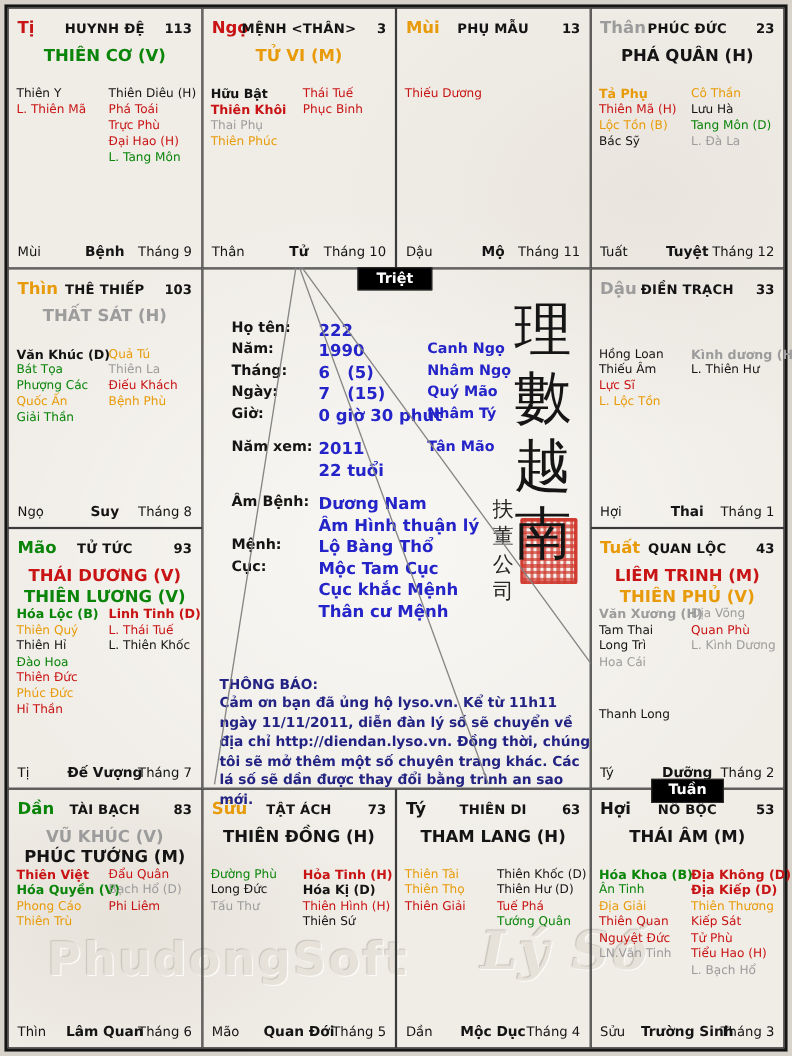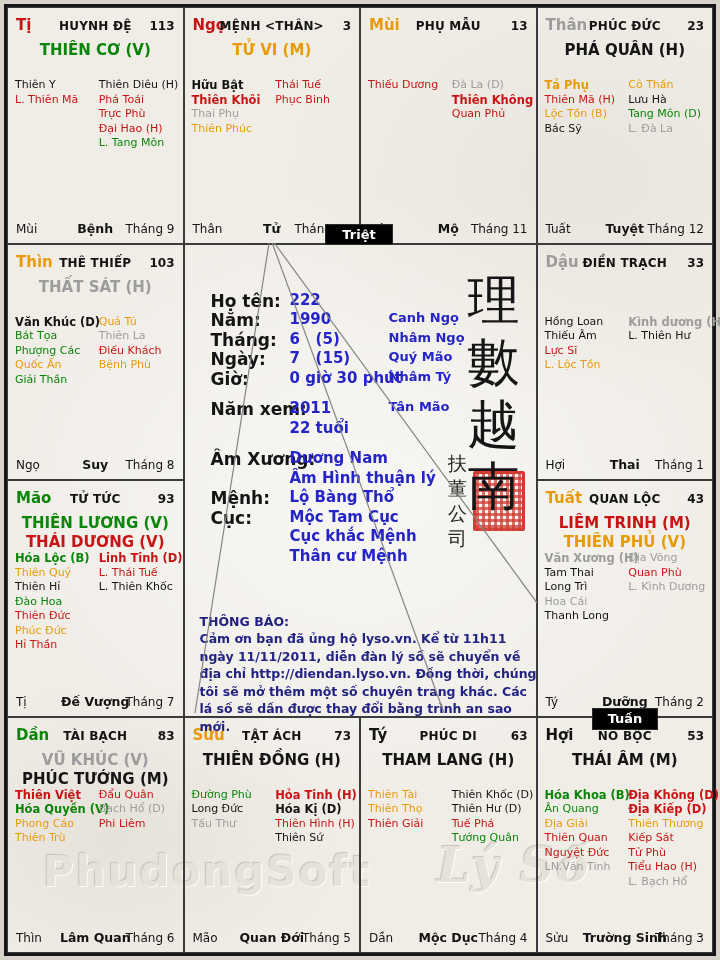--- a/index.html
+++ b/index.html
@@ -36,21 +36,21 @@
   .f-stage{position:absolute;left:0;right:0;bottom:0;text-align:center;font-weight:bold;font-size:12.5px;}
   .f-month{position:absolute;right:0;bottom:0;}
 
   #center{
     position:absolute;left:25%;top:25%;width:50%;height:50%;
     box-sizing:border-box;border:1px solid #3b3b3b;z-index:2;
   }
   #info-rows{position:absolute;top:46px;left:26px;right:6px;}
   .irow{position:relative;height:19.5px;}
   .irow.gap{margin-top:11px;}
-  .ilabel{position:absolute;left:0;font-size:17px;font-weight:bold;color:#141414;white-space:pre;}
+  .ilabel{position:absolute;left:0;font-size:13px;font-weight:bold;color:#141414;white-space:pre;}
   .ival{position:absolute;left:79px;font-size:15px;font-weight:bold;white-space:pre;}
   .ival2{position:absolute;left:178px;font-size:13px;font-weight:bold;white-space:pre;}
   #notice{position:absolute;left:15px;top:368px;width:338px;font-size:12.5px;font-weight:bold;line-height:17.5px;}
   #notice .nt{display:block;}
 
   #calli-main{position:absolute;left:277px;top:24px;width:64px;text-align:center;
     font-family:"DejaVu Serif","Liberation Serif",serif;font-size:52px;line-height:62px;color:#151515;z-index:3;}
   #calli-side{position:absolute;left:262px;top:206px;width:22px;text-align:center;
     font-family:"DejaVu Serif","Liberation Serif",serif;font-size:19px;line-height:25px;color:#262626;z-index:3;}
   #seal{
@@ -61,21 +61,21 @@
       repeating-linear-gradient(90deg, rgba(204,36,24,.7) 0 3px, transparent 3px 6px);
     opacity:.9;
   }
 
   #lines{position:absolute;left:0;top:0;width:100%;height:100%;z-index:4;pointer-events:none;}
 
   .badge{
     position:absolute;z-index:6;background:#000;color:#fff;font-weight:bold;font-size:13px;
     text-align:center;line-height:19px;border:1px solid #2a2a2a;
   }
-  #triet{left:318px;top:217px;width:66px;height:19px;}
+  #triet{left:318px;top:236px;width:66px;height:19px;}
   #tuan{left:585px;top:701px;width:64px;height:20px;}
 
   .wm{
     position:absolute;z-index:1;font-weight:bold;color:#e6e2da;
     text-shadow:1px 1px 0 #fcfbf8, -1px -1px 1px #c7c2b8;
     letter-spacing:2px;pointer-events:none;
   }
   #wm1{left:36px;top:840px;font-size:42px;}
   #wm2{left:430px;top:830px;font-size:48px;font-style:italic;font-family:"DejaVu Serif","Liberation Serif",serif;}
 </style>
@@ -142,25 +142,20 @@
       <div class="cell" style="left: 50%; top: 0%;">
     <div class="cell-head">
       <span class="branch" style="color: rgb(232, 155, 10);">Mùi</span>
       <span class="palace">PHỤ MẪU</span>
       <span class="num">13</span>
     </div>
     <div class="mains"></div>
     <div class="colL">
           <div class="star" style="color: rgb(200, 20, 20);">Thiếu Dương</div>
         </div>
-    <div class="colR">
-          <div class="star" style="color: rgb(156, 156, 156);">Đà La (D)</div>
-          <div class="star b" style="color: rgb(200, 20, 20);">Thiên Không</div>
-          <div class="star" style="color: rgb(200, 20, 20);">Quan Phủ</div>
-        </div>
     <div class="cell-foot">
       <span class="f-branch">Dậu</span>
       <span class="f-stage">Mộ</span>
       <span class="f-month">Tháng 11</span>
     </div>
   </div>
       <div class="cell" style="left: 75%; top: 0%;">
     <div class="cell-head">
       <span class="branch" style="color: rgb(156, 156, 156);">Thân</span>
       <span class="palace">PHÚC ĐỨC</span>
@@ -238,22 +233,22 @@
       <span class="f-month">Tháng 1</span>
     </div>
   </div>
       <div class="cell" style="left: 0%; top: 50%;">
     <div class="cell-head">
       <span class="branch" style="color: rgb(10, 133, 10);">Mão</span>
       <span class="palace">TỬ TỨC</span>
       <span class="num">93</span>
     </div>
     <div class="mains">
+          <div style="color: rgb(200, 20, 20);">THÁI DƯƠNG (V)</div>
           <div style="color: rgb(10, 133, 10);">THIÊN LƯƠNG (V)</div>
-          <div style="color: rgb(200, 20, 20);">THÁI DƯƠNG (V)</div>
         </div>
     <div class="colL">
           <div class="star b" style="color: rgb(10, 133, 10);">Hóa Lộc (B)</div>
           <div class="star" style="color: rgb(232, 155, 10);">Thiên Quý</div>
           <div class="star" style="color: rgb(20, 20, 20);">Thiên Hỉ</div>
           <div class="star" style="color: rgb(10, 133, 10);">Đào Hoa</div>
           <div class="star" style="color: rgb(200, 20, 20);">Thiên Đức</div>
           <div class="star" style="color: rgb(232, 155, 10);">Phúc Đức</div>
           <div class="star" style="color: rgb(200, 20, 20);">Hỉ Thần</div>
         </div>
@@ -276,21 +271,21 @@
     </div>
     <div class="mains">
           <div style="color: rgb(200, 20, 20);">LIÊM TRINH (M)</div>
           <div style="color: rgb(232, 155, 10);">THIÊN PHỦ (V)</div>
         </div>
     <div class="colL">
           <div class="star b" style="color: rgb(156, 156, 156);">Văn Xương (H)</div>
           <div class="star" style="color: rgb(20, 20, 20);">Tam Thai</div>
           <div class="star" style="color: rgb(20, 20, 20);">Long Trì</div>
           <div class="star" style="color: rgb(156, 156, 156);">Hoa Cái</div>
-          <div class="star" style="color: rgb(20, 20, 20);">Thanh Long</div>
+          <div class="star" style="color: rgb(20, 20, 20); margin-top: 34px;">Thanh Long</div>
         </div>
     <div class="colR">
           <div class="star" style="color: rgb(156, 156, 156);">Địa Võng</div>
           <div class="star" style="color: rgb(200, 20, 20);">Quan Phù</div>
           <div class="star" style="color: rgb(156, 156, 156);">L. Kình Dương</div>
         </div>
     <div class="cell-foot">
       <span class="f-branch">Tý</span>
       <span class="f-stage">Dưỡng</span>
       <span class="f-month">Tháng 2</span>
@@ -345,21 +340,21 @@
         </div>
     <div class="cell-foot">
       <span class="f-branch">Mão</span>
       <span class="f-stage">Quan Đới</span>
       <span class="f-month">Tháng 5</span>
     </div>
   </div>
       <div class="cell" style="left: 50%; top: 75%;">
     <div class="cell-head">
       <span class="branch" style="color: rgb(20, 20, 20);">Tý</span>
-      <span class="palace">PHÚC DI</span>
+      <span class="palace">THIÊN DI</span>
       <span class="num">63</span>
     </div>
     <div class="mains">
           <div style="color: rgb(20, 20, 20);">THAM LANG (H)</div>
         </div>
     <div class="colL">
           <div class="star" style="color: rgb(232, 155, 10);">Thiên Tài</div>
           <div class="star" style="color: rgb(232, 155, 10);">Thiên Thọ</div>
           <div class="star" style="color: rgb(200, 20, 20);">Thiên Giải</div>
         </div>
@@ -379,21 +374,21 @@
     <div class="cell-head">
       <span class="branch" style="color: rgb(20, 20, 20);">Hợi</span>
       <span class="palace">NÔ BỘC</span>
       <span class="num">53</span>
     </div>
     <div class="mains">
           <div style="color: rgb(20, 20, 20);">THÁI ÂM (M)</div>
         </div>
     <div class="colL">
           <div class="star b" style="color: rgb(10, 133, 10);">Hóa Khoa (B)</div>
-          <div class="star" style="color: rgb(10, 133, 10);">Ân Quang</div>
+          <div class="star" style="color: rgb(10, 133, 10);">Ân Tinh</div>
           <div class="star" style="color: rgb(232, 155, 10);">Địa Giải</div>
           <div class="star" style="color: rgb(200, 20, 20);">Thiên Quan</div>
           <div class="star" style="color: rgb(200, 20, 20);">Nguyệt Đức</div>
           <div class="star" style="color: rgb(156, 156, 156);">LN.Văn Tinh</div>
         </div>
     <div class="colR">
           <div class="star b" style="color: rgb(200, 20, 20);">Địa Không (D)</div>
           <div class="star b" style="color: rgb(200, 20, 20);">Địa Kiếp (D)</div>
           <div class="star" style="color: rgb(232, 155, 10);">Thiên Thương</div>
           <div class="star" style="color: rgb(200, 20, 20);">Kiếp Sát</div>
@@ -440,21 +435,21 @@
           <span class="ilabel">Năm xem:</span>
           <span class="ival" style="color: rgb(36, 36, 200);">2011</span>
           <span class="ival2" style="color: rgb(36, 36, 200);">Tân Mão</span>
         </div>
         <div class="irow">
           <span class="ilabel"></span>
           <span class="ival" style="color: rgb(36, 36, 200);">22 tuổi</span>
           <span class="ival2" style="color: rgb(36, 36, 200);"></span>
         </div>
         <div class="irow gap">
-          <span class="ilabel">Âm Xương:</span>
+          <span class="ilabel">Âm Bệnh:</span>
           <span class="ival" style="color: rgb(36, 36, 200);">Dương Nam</span>
           <span class="ival2" style="color: rgb(36, 36, 200);"></span>
         </div>
         <div class="irow">
           <span class="ilabel"></span>
           <span class="ival" style="color: rgb(36, 36, 200);">Âm Hình thuận lý</span>
           <span class="ival2" style="color: rgb(36, 36, 200);"></span>
         </div>
         <div class="irow">
           <span class="ilabel">Mệnh:</span>

